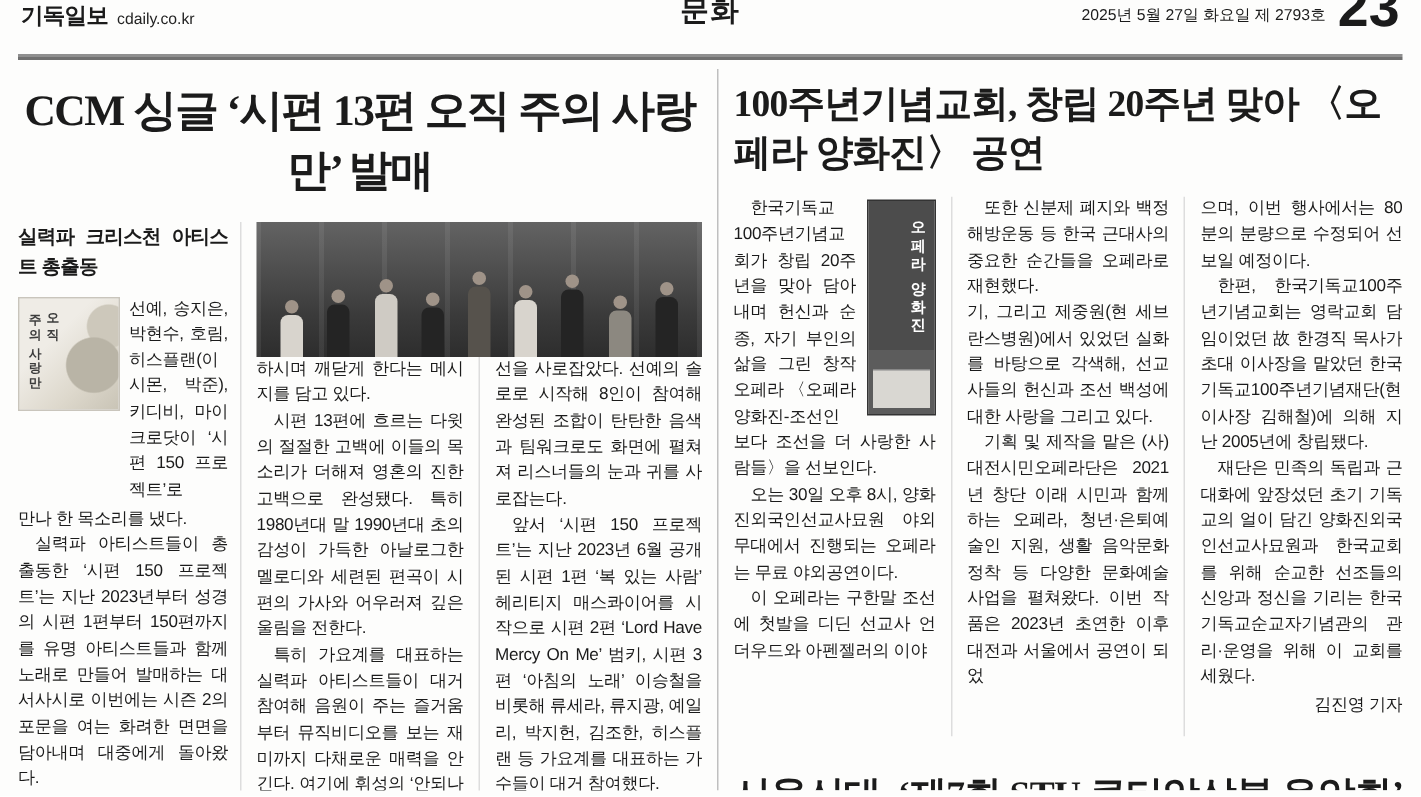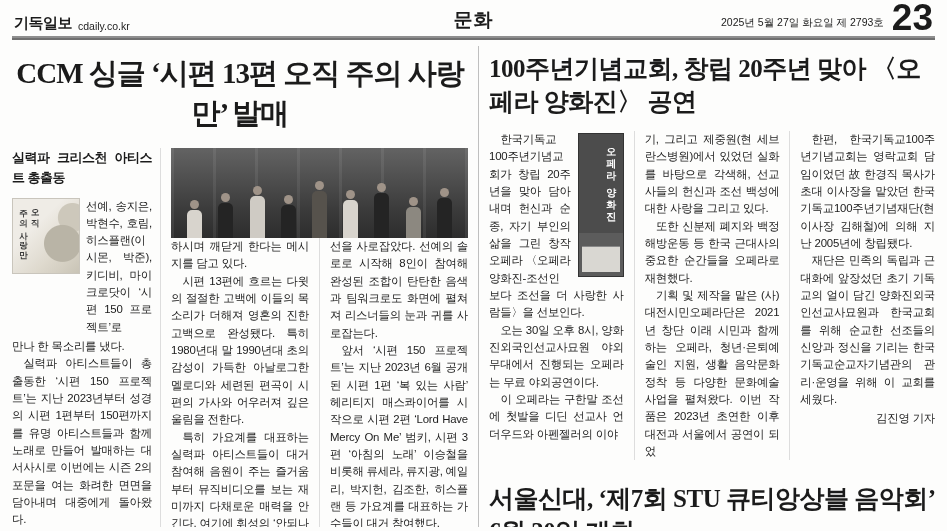--- a/index.html
+++ b/index.html
@@ -3,21 +3,21 @@
 <meta charset="utf-8">
 <style>
   * { box-sizing: border-box; }
   html,body { margin:0; padding:0; background:#ffffff; }
   .page {
     width:947px; height:531px; background:#fdfdfc; color:#1b1b1b;
     font-family:"Liberation Sans","DejaVu Sans",sans-serif;
     position:relative; overflow:hidden; padding:0 12px;
   }
   
-  .masthead { display:flex; align-items:flex-end; height:36px; padding:6px 2px 3px; }
+  .masthead { display:flex; align-items:flex-end; height:36px; padding:6px 2px 16px; }
   .mh-left { flex:1; display:flex; align-items:flex-end; gap:6px; }
   .brand { font-size:15px; font-weight:bold; letter-spacing:-0.5px; }
   .brand-site { font-size:10.5px; color:#222; padding-bottom:1px; }
   .mh-center { flex:0 0 auto; font-size:19px; font-weight:bold; letter-spacing:1px; }
   .mh-right { flex:1; display:flex; align-items:flex-end; justify-content:flex-end; gap:8px; }
   .dateline { font-size:10.5px; padding-bottom:3px; }
   .pageno { font-size:37px; font-weight:bold; line-height:0.85; font-family:"Liberation Sans",sans-serif; }
   .double-rule { height:3px; border-top:2px solid #8f8f8f; border-bottom:2px solid #707070; }
   
   .content { display:flex; height:487px; overflow:hidden; }
@@ -198,25 +198,26 @@
                 <span>오페라</span>
                 <span>양화진</span>
               </div>
               <div class="op-foot"></div>
             </div>
             <p class="p">한국기독교100주년기념교회가 창립 20주년을 맞아 담아내며 헌신과 순종, 자기 부인의 삶을 그린 창작오페라 〈오페라 양화진-조선인보다 조선을 더 사랑한 사람들〉을 선보인다.</p>
             <p class="p">오는 30일 오후 8시, 양화진외국인선교사묘원 야외무대에서 진행되는 오페라는 무료 야외공연이다.</p>
             <p class="p">이 오페라는 구한말 조선에 첫발을 디딘 선교사 언더우드와 아펜젤러의 이야</p>
           </div>
           <div class="rt-col">
+            <p class="p">또한 신분제 폐지와 백정해방운동 등 한국 근대사의 중요한 순간들을 오페라로 재현했다.</p>
             <p class="p nc">기, 그리고 제중원(현 세브란스병원)에서 있었던 실화를 바탕으로 각색해, 선교사들의 헌신과 조선 백성에 대한 사랑을 그리고 있다.</p>
-            <p class="p">또한 신분제 폐지와 백정해방운동 등 한국 근대사의 중요한 순간들을 오페라로 재현했다.</p>
             <p class="p">기획 및 제작을 맡은 (사)대전시민오페라단은 2021년 창단 이래 시민과 함께 하는 오페라, 청년·은퇴예술인 지원, 생활 음악문화 정착 등 다양한 문화예술 사업을 펼쳐왔다. 이번 작품은 2023년 초연한 이후 대전과 서울에서 공연이 되었</p>
           </div>
           <div class="rt-col">
+            <p class="p nc">으며, 이번 행사에서는 80분의 분량으로 수정되어 선보일 예정이다.</p>
             <p class="p">한편, 한국기독교100주년기념교회는 영락교회 담임이었던 故 한경직 목사가 초대 이사장을 맡았던 한국기독교100주년기념재단(현 이사장 김해철)에 의해 지난 2005년에 창립됐다.</p>
             <p class="p">재단은 민족의 독립과 근대화에 앞장섰던 초기 기독교의 얼이 담긴 양화진외국인선교사묘원과 한국교회를 위해 순교한 선조들의 신앙과 정신을 기리는 한국기독교순교자기념관의 관리·운영을 위해 이 교회를 세웠다.</p>
             <p class="byline">김진영 기자</p>
           </div>
         </div>
       </section>
 
       <div class="h-divider"></div>
 
       <section style="flex:1; display:flex; flex-direction:column; overflow:hidden;">

